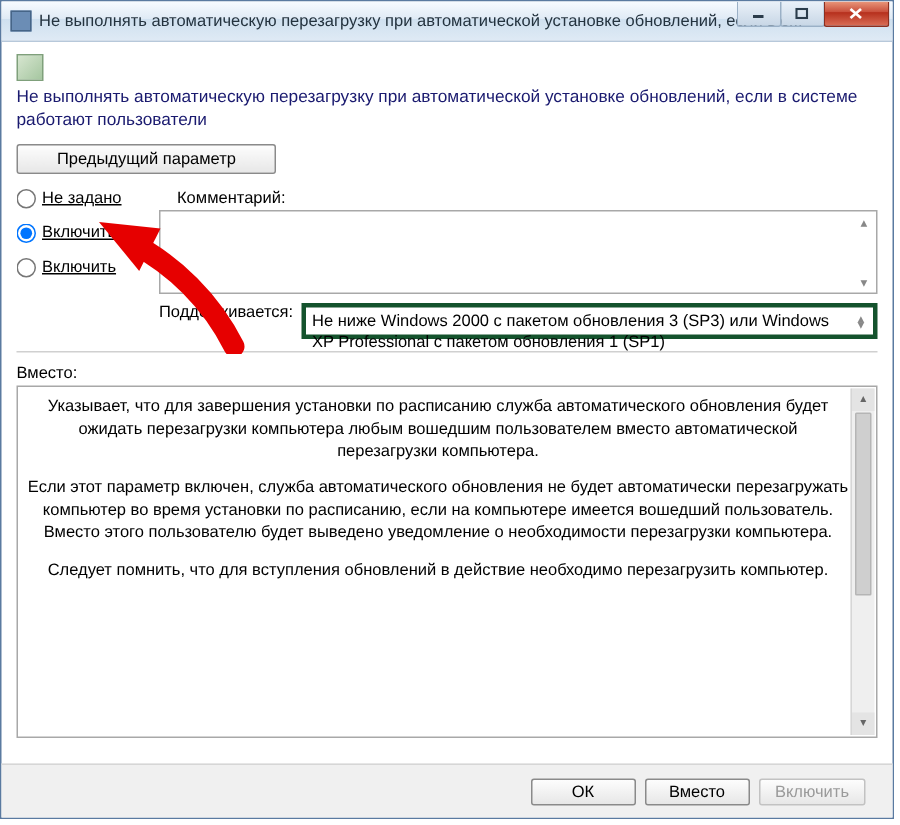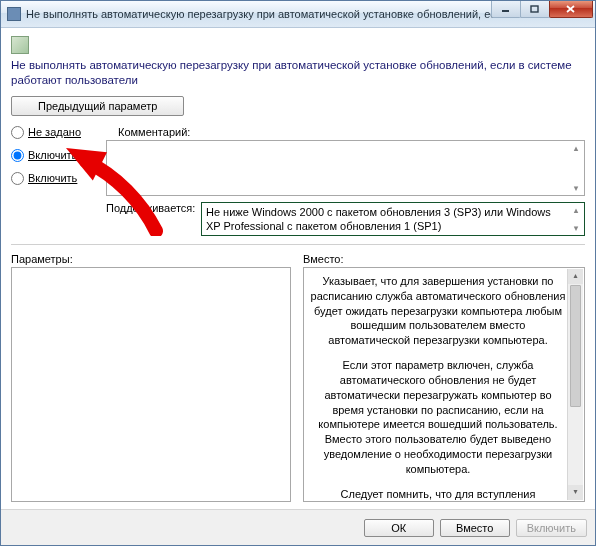--- a/index.html
+++ b/index.html
@@ -134,24 +134,24 @@
   .supportrow {
     display:flex;
     margin-top:6px;
   }
   .supportlbl {
     width: 95px;
     flex-shrink:0;
   }
   .supportbox {
     flex:1;
-    border: 1px solid #14532d;
+    border: 3px solid #14532d;
     background:#fff;
     padding:3px 18px 3px 4px;
-    height:34px;
+    height:24px;
     box-sizing:border-box;
     line-height:1.25;
     position:relative;
   }
   .scrollhint {
     position:absolute;
     right:3px; top:2px;
     width:10px;height:10px;
     color:#888;
     font-size:9px;
@@ -218,21 +218,21 @@
   }
   .footer {
     position:absolute;
     left:0; right:0; bottom:0;
     height:36px;
     background:#f0f0f0;
     border-top:1px solid #d6d6d6;
     display:flex;
     align-items:center;
     justify-content:flex-end;
-    padding-right:8px;
+    padding-right:18px;
     gap:6px;
     box-sizing:border-box;
   }
   button.dlg {
     min-width:70px;
     padding:2px 10px;
     font:inherit;
     background:linear-gradient(to bottom,#fdfdfd,#e7e7e7);
     border:1px solid #8a8a8a;
     border-radius:2px;
@@ -315,24 +315,20 @@
             <div class="scrollhint">▴</div>
             <div class="scrollhint bot">▾</div>
           </div>
         </div>
       </div>
     </div>
 
     <hr class="sep">
 
     <div class="lower">
-      <div class="params">
-        <div class="boxlbl">Параметры:</div>
-        <div class="parambox"></div>
-      </div>
       <div class="help">
         <div class="boxlbl">Вместо:</div>
         <div class="helpbox">
           <p>Указывает, что для завершения установки по расписанию служба автоматического обновления будет ожидать перезагрузки компьютера любым вошедшим пользователем вместо автоматической перезагрузки компьютера.</p>
           <p>Если этот параметр включен, служба автоматического обновления не будет автоматически перезагружать компьютер во время установки по расписанию, если на компьютере имеется вошедший пользователь. Вместо этого пользователю будет выведено уведомление о необходимости перезагрузки компьютера.</p>
           <p>Следует помнить, что для вступления обновлений в действие необходимо перезагрузить компьютер.</p>
 
           <div class="helpscroll">
             <div class="up">▴</div>
             <div class="thumb"></div>

